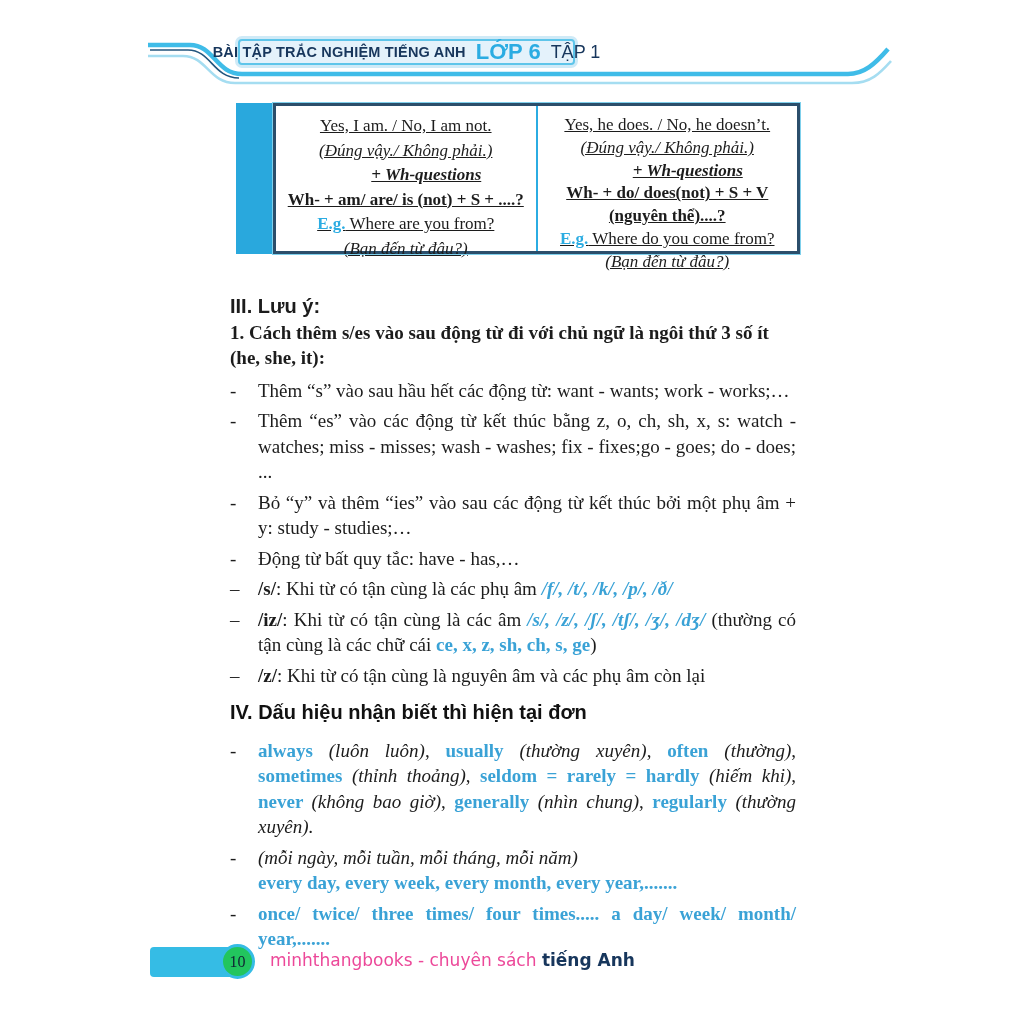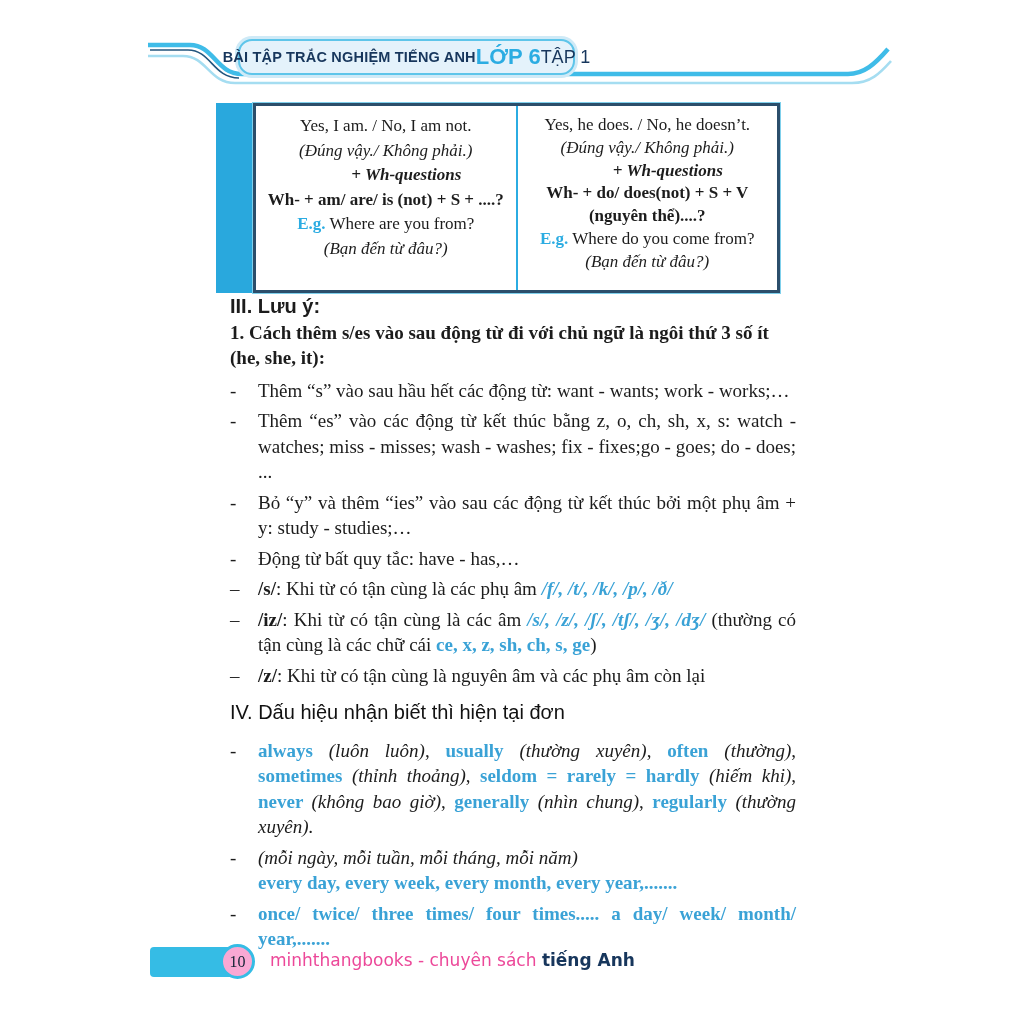--- a/index.html
+++ b/index.html
@@ -10,67 +10,67 @@
     --border-navy:#2B4E6B;
   }
   *{margin:0;padding:0;box-sizing:border-box;}
   html,body{width:1017px;height:1017px;background:#ffffff;overflow:hidden;
     font-family:"Liberation Serif","DejaVu Serif",serif;color:var(--ink);}
   .page{position:relative;width:1017px;height:1017px;background:#fff;}
 
   
   .header-swoosh{position:absolute;left:0;top:0;width:1017px;height:110px;}
   .header-pill{
-    position:absolute;left:238px;top:39px;width:337px;height:36px;
-    background:#E4F2FB;border:2px solid #5EC5EA;border-radius:14px;
+    position:absolute;left:238px;top:39px;width:337px;height:26px;
+    background:#E4F2FB;border:2px solid #5EC5EA;border-radius:4px;
     box-shadow:0 0 0 3px #cfeaf7;
-    display:flex;align-items:center;justify-content:center;gap:0;
+    display:flex;align-items:center;justify-content:center;gap:10px;
     font-family:"Liberation Sans","DejaVu Sans",sans-serif;white-space:nowrap;
   }
   .header-pill .t-main{font-size:14.5px;font-weight:bold;color:var(--navy);letter-spacing:.2px;}
   .header-pill .t-grade{font-size:22px;font-weight:bold;color:var(--cyan);}
   .header-pill .t-part{font-size:18px;font-weight:normal;color:var(--navy);}
 
   
-  .tablewrap{position:absolute;left:216px;top:103px;width:564px;height:190px;display:flex;}
+  .tablewrap{position:absolute;left:236px;top:103px;width:564px;height:151px;display:flex;text-decoration:underline;}
   .cyan-block{width:37px;height:100%;background:#29A8DD;}
   .gtable{flex:1;display:flex;border:3px solid var(--border-navy);outline:1px solid #7fd0ec;background:#fff;}
   .gcell{flex:1;padding:8px 6px 6px;display:flex;flex-direction:column;justify-content:flex-start;}
   .gcell.left{border-right:2px solid var(--cyan);}
   .gcell .tline{text-align:center;font-size:17px;line-height:24.5px;}
   .gcell.right .tline{line-height:22.8px;}
 
   
   .bodytext{position:absolute;left:230px;top:294px;width:566px;font-size:19px;line-height:25.5px;}
   .h-note{font-family:"Liberation Sans","DejaVu Sans",sans-serif;font-weight:bold;
     font-size:20px;}
   .h-rule{font-weight:bold;font-size:19px;margin-bottom:7px;}
   .bullet-item{display:flex;margin-bottom:5px;}
   .bullet-item .dash{width:28px;flex:none;}
   .bullet-item .btext{flex:1;text-align:justify;}
   .rule2{padding-left:26px;text-indent:-26px;text-align:justify;margin:3px 0 6px;}
-  .h-signs{font-family:"Liberation Sans","DejaVu Sans",sans-serif;font-weight:normal;
+  .h-signs{font-family:"Liberation Sans","DejaVu Sans",sans-serif;font-weight:bold;
     font-size:20px;margin:12px 0 12px;color:#111;}
   .gap-md{margin-bottom:7px;}
 
   
   .seg{white-space:pre-wrap;}
   .bold{font-weight:bold;}
   .italic{font-style:italic;}
   .bold-italic{font-weight:bold;font-style:italic;margin-left:41px;}
   .blue-bold{color:var(--blue);font-weight:bold;}
   .blue-bold-italic{color:var(--blue);font-weight:bold;font-style:italic;}
   .cyan-bold{color:var(--cyan);font-weight:bold;}
 
   
   .footer{position:absolute;left:0;top:944px;width:1017px;height:40px;}
   .footer-bar{position:absolute;left:150px;top:3px;width:100px;height:30px;
     background:#35BCE5;border-radius:4px 15px 15px 4px;}
   .footer-circle{position:absolute;left:220px;top:0;width:35px;height:35px;border-radius:50%;
-    background:#f9a8d4;border:3px solid #35BCE5;display:flex;align-items:center;justify-content:center;
+    background:#22c55e;border:3px solid #35BCE5;display:flex;align-items:center;justify-content:center;
     font-size:16px;color:#123;}
   .footer-brand{position:absolute;left:270px;top:6px;
     font-family:"DejaVu Sans","Liberation Sans",sans-serif;font-size:17px;}
   .footer-brand .b-reg{color:#ec4899;}
   .footer-brand .b-bold{color:var(--navy);font-weight:bold;}
 </style>
 </head>
 <body>
 
 <div class="page">

